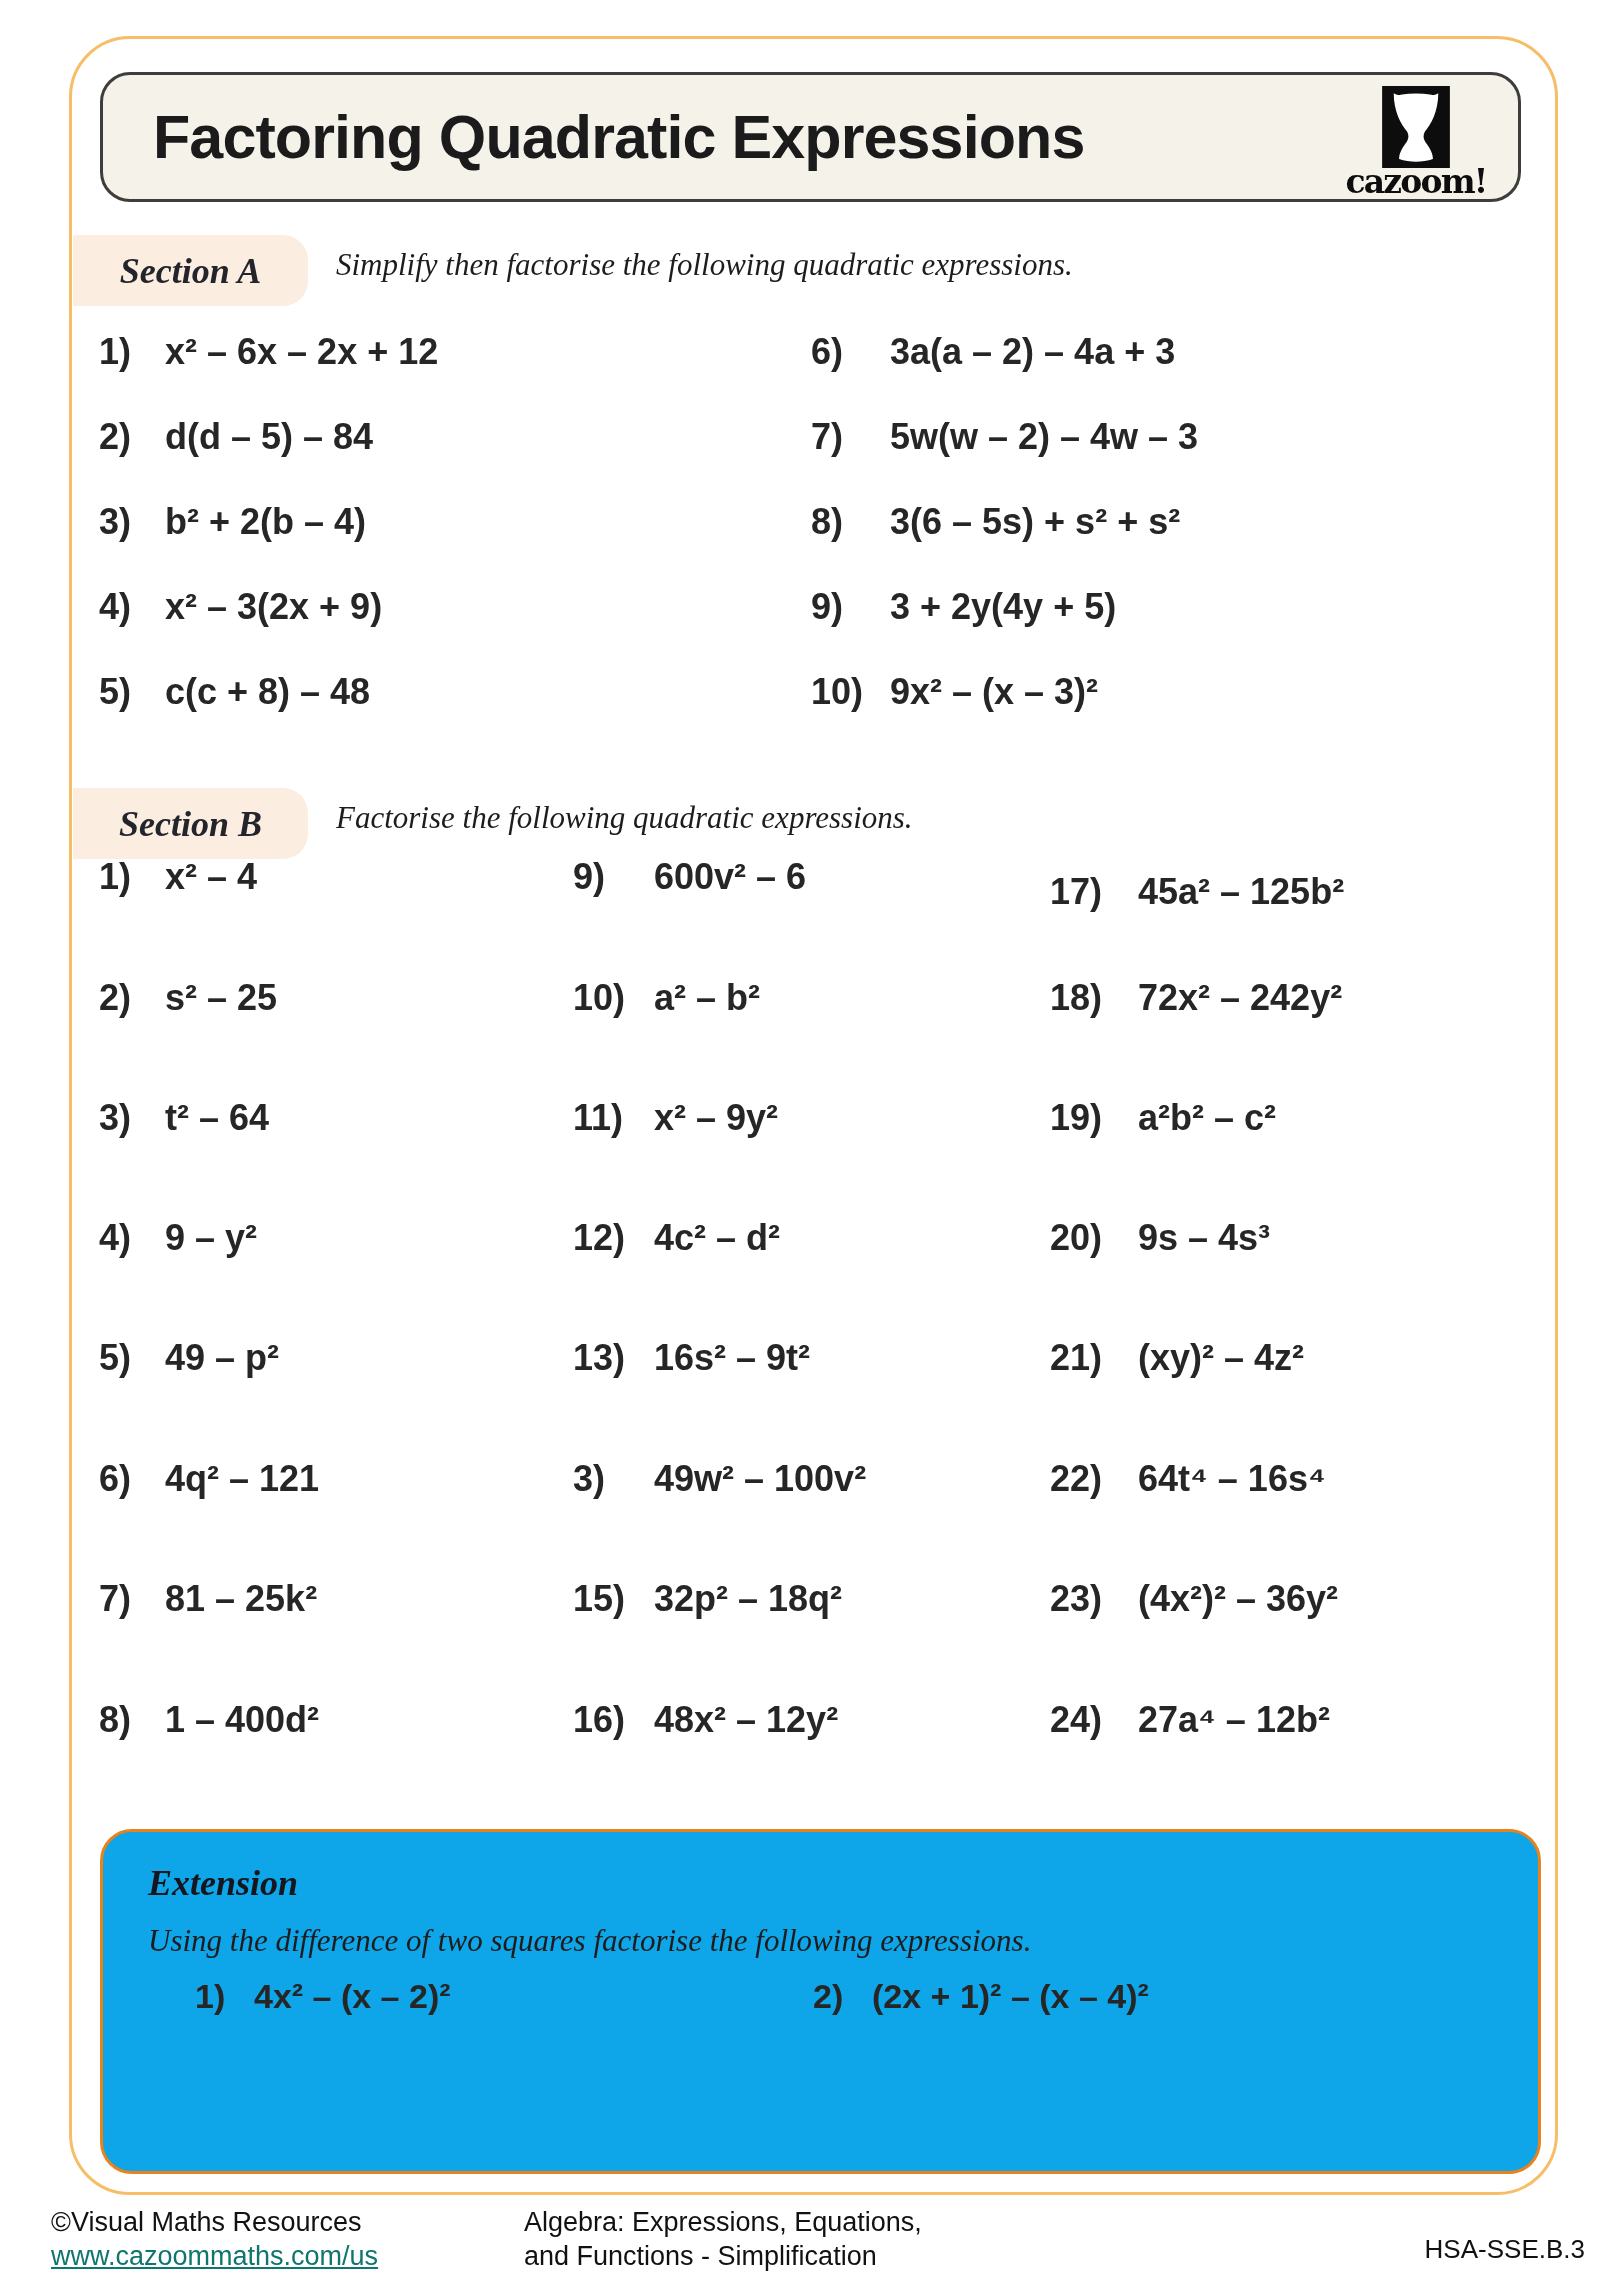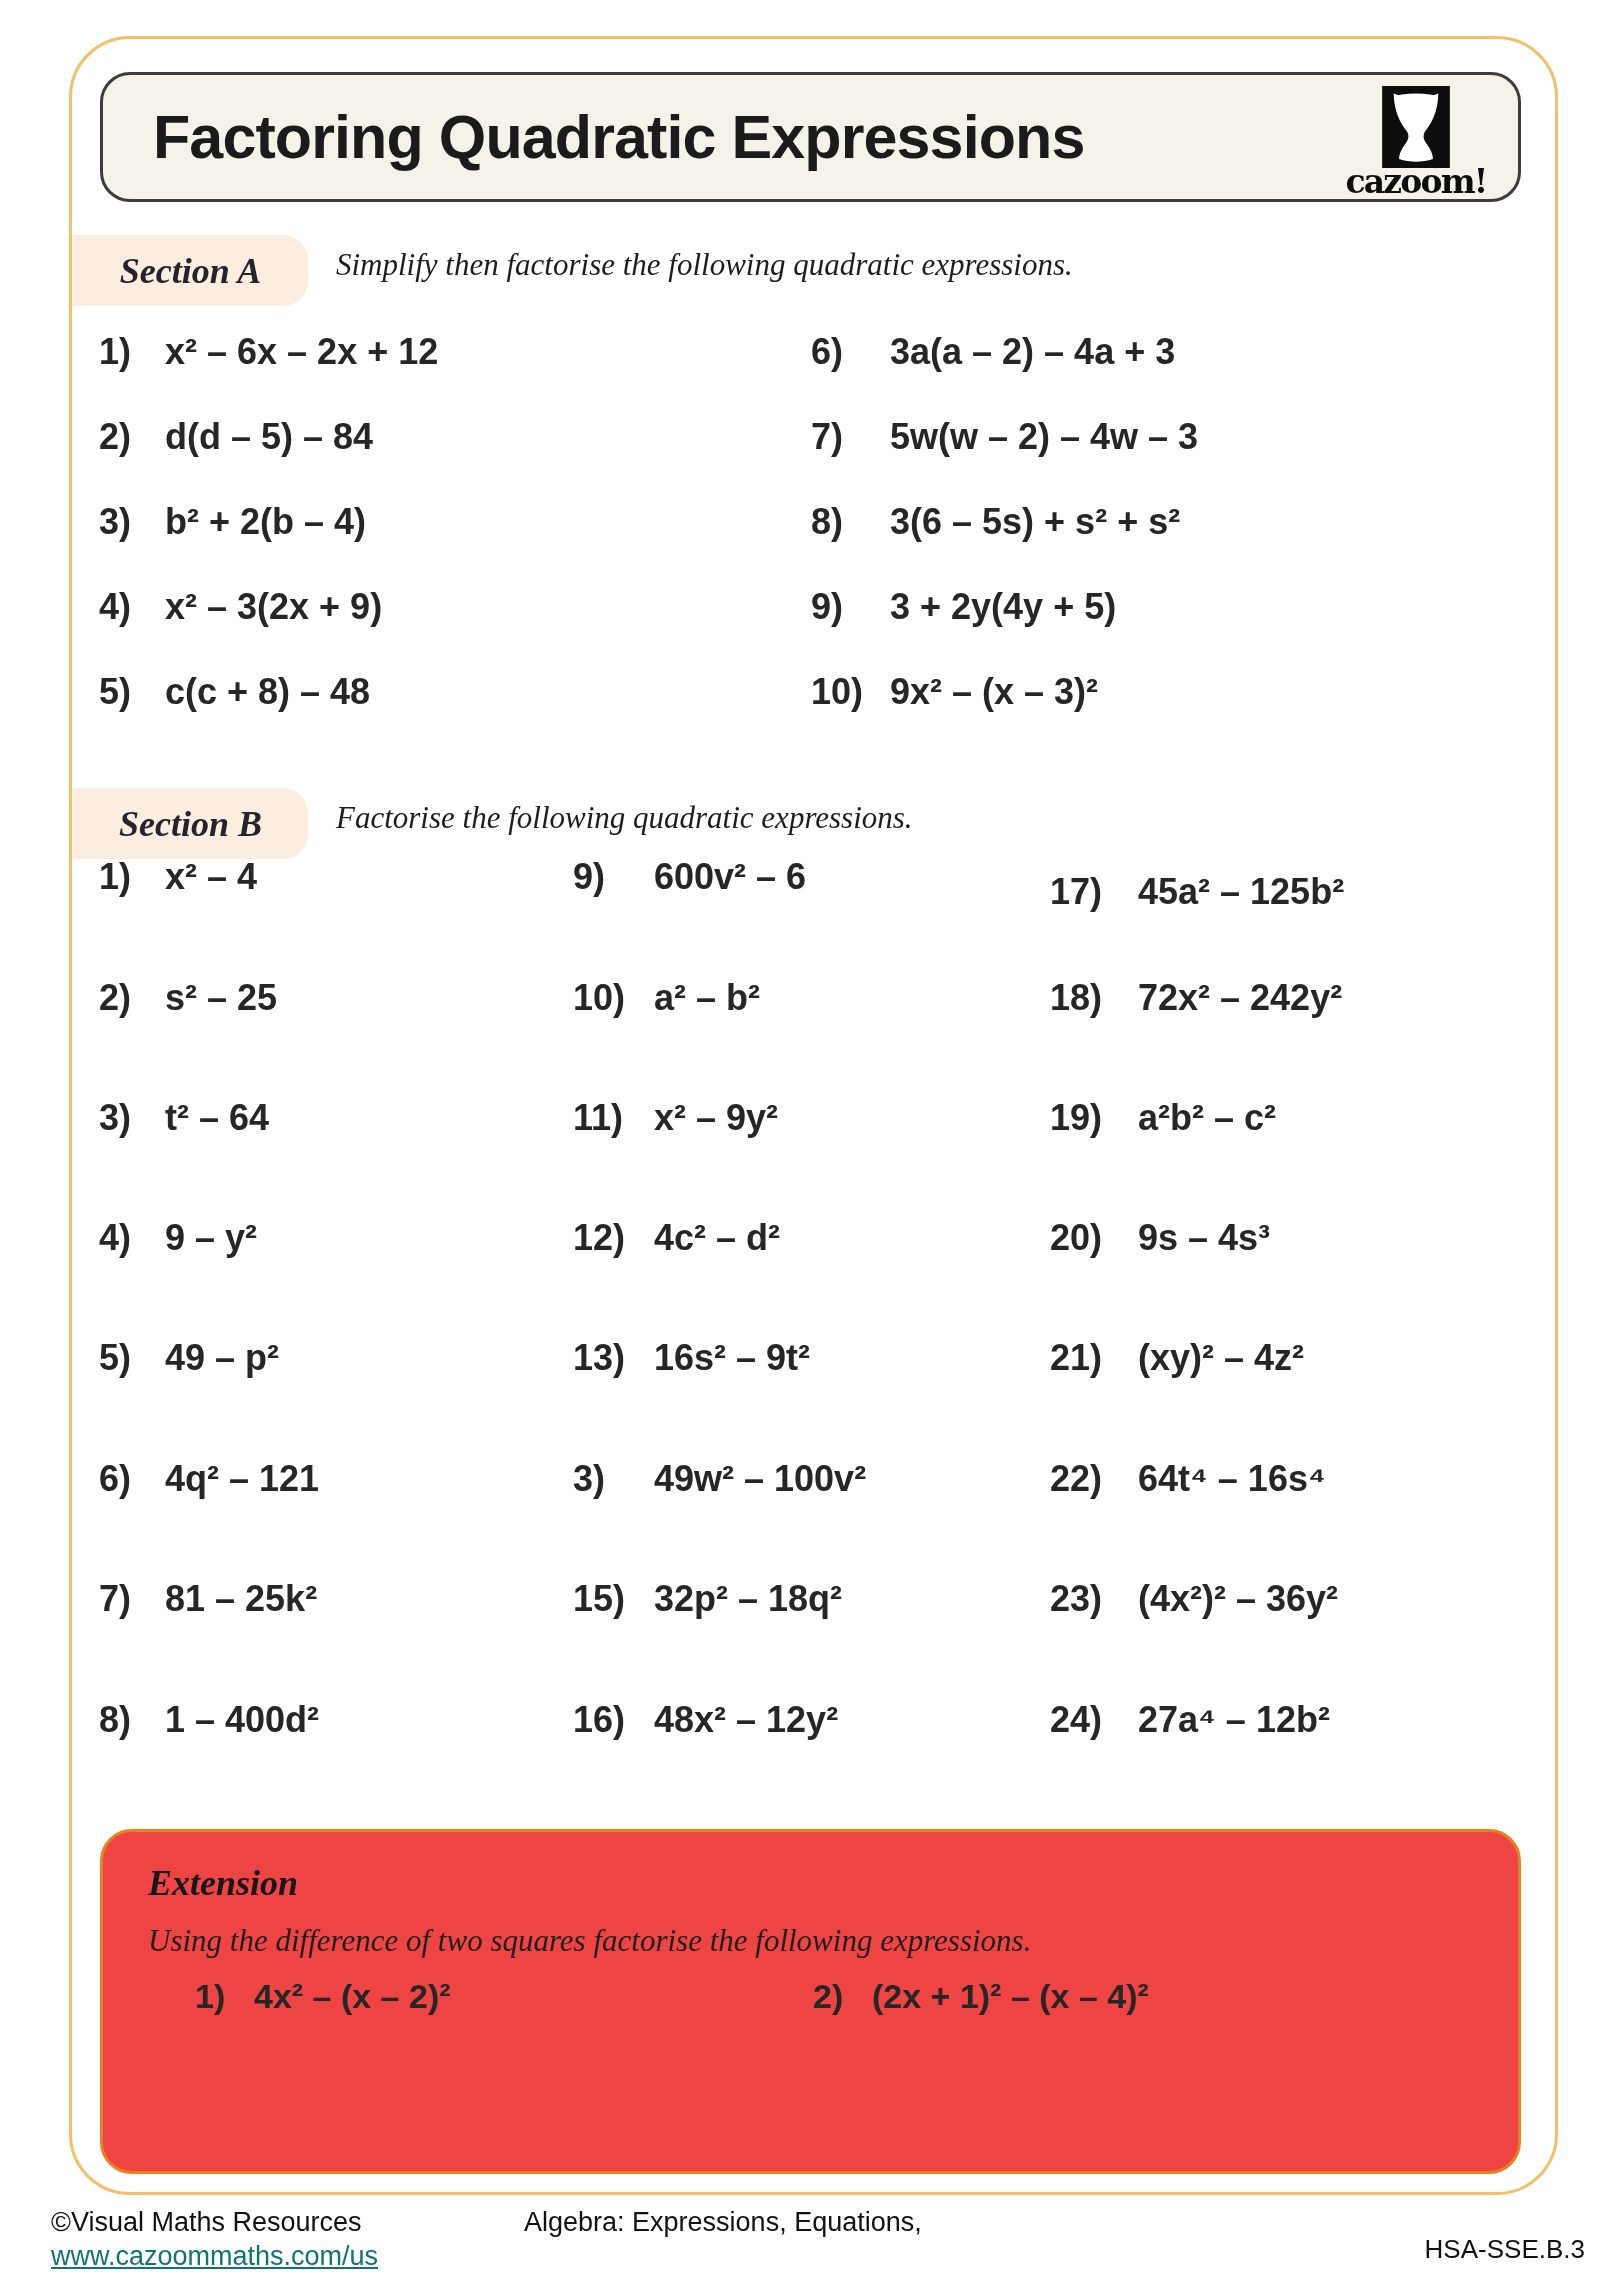--- a/index.html
+++ b/index.html
@@ -45,21 +45,21 @@
   .prob{
     position:absolute;display:flex;font-weight:bold;font-size:36px;line-height:47px;
     color:#262626;white-space:nowrap;
   }
   .prob .num{display:inline-block;}
   .a1 .num{width:66px;} .a2 .num{width:79px;}
   .b1 .num{width:66px;} .b2 .num{width:81px;} .b3 .num{width:88px;}
   
   .extension-box{
     position:absolute;left:100px;top:1829px;width:1415px;height:339px;
-    border:3.6px solid #E8821C;border-radius:32px;background:#ef4444;
+    border:3.6px solid #E8821C;border-radius:32px;background:#0ea5e9;padding-left:20px;
   }
   .extension-title{
     position:absolute;left:45px;top:30px;
     font-family:"Liberation Serif","DejaVu Serif",serif;font-weight:bold;font-style:italic;
     font-size:36px;color:#15161e;
   }
   .extension-instruction{
     position:absolute;left:45px;top:91px;
     font-family:"Liberation Serif","DejaVu Serif",serif;font-style:italic;
     font-size:31px;color:#1d1d1d;white-space:nowrap;
@@ -264,15 +264,16 @@
       <span class="expr">(2x + 1)² – (x – 4)²</span>
     </div>
 </div>
 
 <div class="footer-left">
   <div>©Visual Maths Resources</div>
   <div><a href="#" class="footer-link">www.cazoommaths.com/us</a></div>
 </div>
 <div class="footer-center">
   <div>Algebra: Expressions, Equations,</div>
+  <div>and Functions - Simplification</div>
 </div>
 <div class="footer-code">HSA-SSE.B.3</div>
 
 
 </body></html>

